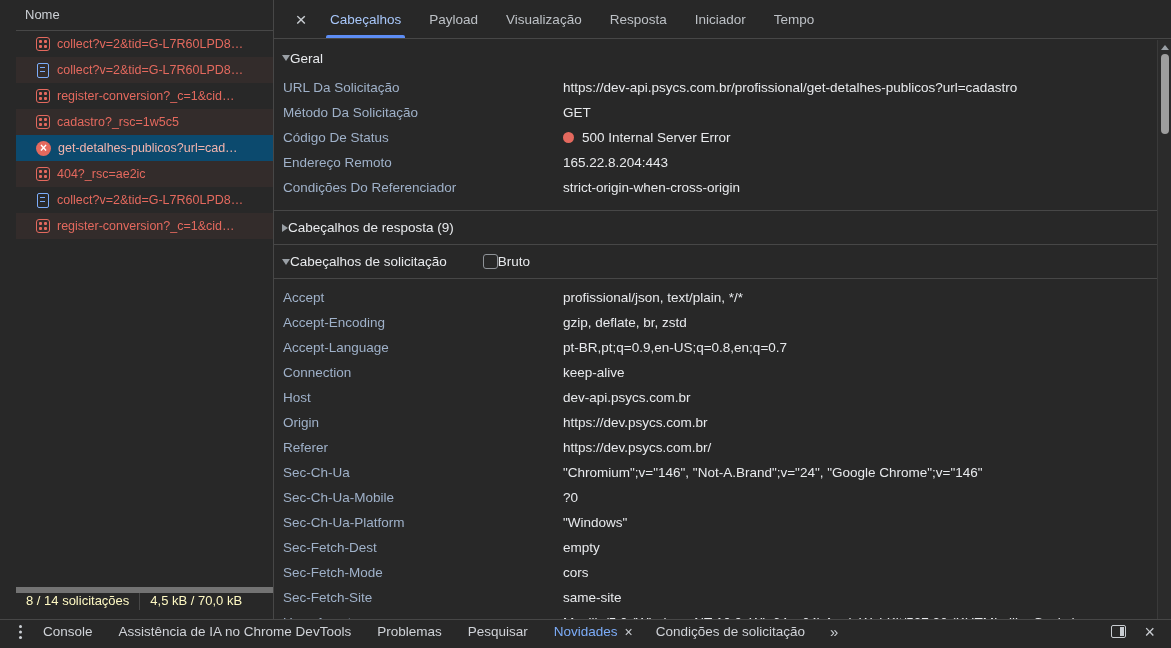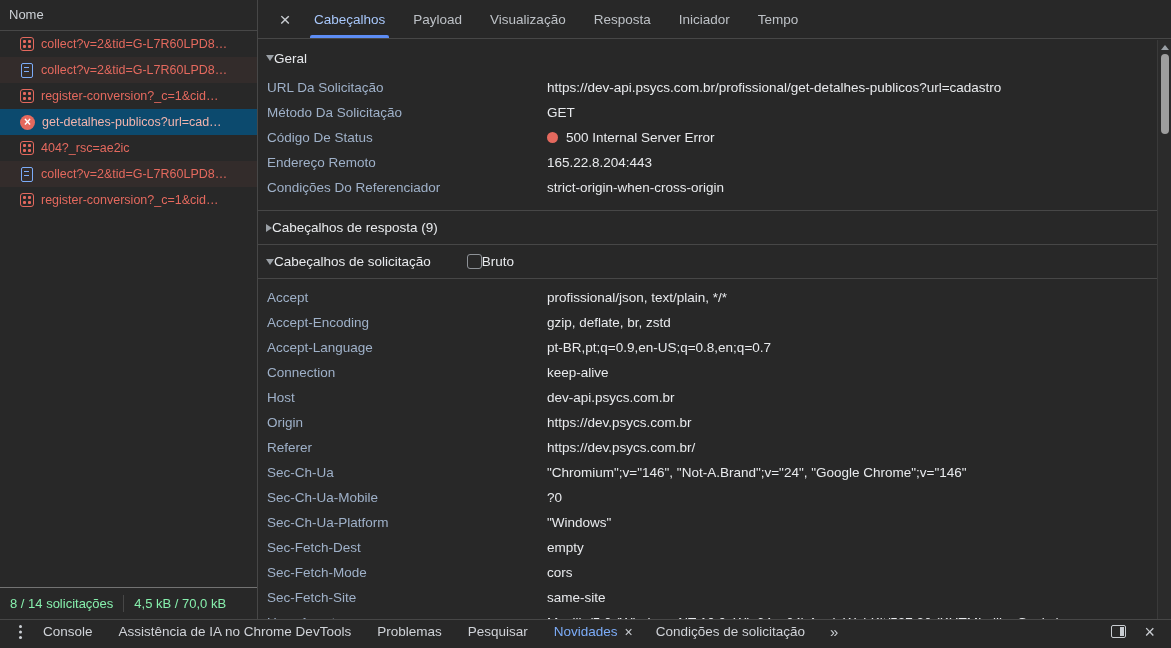--- a/index.html
+++ b/index.html
@@ -8,38 +8,38 @@
     width:1171px; height:648px; overflow:hidden;
     background:#282828;
     font-family:"Liberation Sans","DejaVu Sans",sans-serif;
     color:#e8eaed;
     -webkit-font-smoothing:antialiased;
   }
 
   .app { display:flex; height:619px; width:1171px; }
 
   
-  .sidebar { width:258px; flex:0 0 258px; border-right:1px solid #474747; display:flex; flex-direction:column; background:#282828; }
+  .sidebar { width:258px; flex:0 0 258px; border-right:1px solid #474747; display:flex; flex-direction:column; background:#282828;margin-left:16px; }
   .sidebar-header { height:31px; line-height:30px; border-bottom:1px solid #474747; color:#cdd1d6; font-size:13px; padding-left:9px; }
   .net-list { flex:1; overflow:hidden; }
   .net-row { height:26px; display:flex; align-items:center; gap:7px; padding-left:20px; color:#e4695e; font-size:12.5px; white-space:nowrap; overflow:hidden; cursor:default; }
   .net-row:nth-child(even) { background:#332c2b; }
   .net-row.selected { background:#0c4a6e; color:#f2b4ad; }
   .net-label { overflow:hidden; white-space:nowrap; }
 
   .ic { flex:0 0 auto; }
   .ic-pixel { width:14px; height:14px; border:1.5px solid #e4695e; border-radius:3px; position:relative; }
   .ic-pixel::after { content:""; position:absolute; left:2px; top:2px; width:3px; height:3px; border-radius:1px; background:#e4695e;
     box-shadow:5px 0 0 #e4695e, 0 5px 0 #e4695e, 5px 5px 0 #e4695e; }
   .ic-doc { width:12px; height:15px; border:1.5px solid #7cacf8; border-radius:2px; position:relative; margin:0 1px; }
   .ic-doc::after { content:""; position:absolute; left:1.5px; top:3px; width:5px; height:1.5px; background:#7cacf8; box-shadow:0 4px 0 #7cacf8; }
   .ic-errc { width:15px; height:15px; border-radius:50%; background:#e4695e; display:flex; align-items:center; justify-content:center; }
   .ic-errc::after { content:"×"; color:#fff; font-size:12px; font-weight:bold; line-height:1; margin-top:-1px; }
 
-  .sidebar-summary { height:32px; border-top:1px solid #737373; display:flex; align-items:center; gap:10px; color:#86efac; font-size:13px; padding-left:10px; white-space:nowrap; overflow:hidden; }
+  .sidebar-summary { height:32px; border-top:6px solid #737373; display:flex; align-items:flex-start; gap:10px; color:#fef9c3; font-size:13px; padding-left:10px; white-space:nowrap; overflow:hidden; }
   .summary-sep { width:1px; height:17px; background:#474747; flex:0 0 auto; }
 
   
   .main { flex:1; position:relative; display:flex; flex-direction:column; overflow:hidden; background:#282828; }
   .tabbar { height:39px; flex:0 0 39px; border-bottom:1px solid #474747; display:flex; align-items:center; padding-left:12px; }
   .tab-close { color:#c9cdd2; font-size:19px; width:30px; text-align:center; line-height:1; cursor:default; }
   .tab { position:relative; height:100%; display:flex; align-items:center; padding:0 14px; color:#bdc1c6; font-size:13.5px; cursor:default; }
   .tab.active { color:#a8c7fa; }
   .tab.active::after { content:""; position:absolute; left:10px; right:10px; bottom:0; height:3px; border-radius:2px 2px 0 0; background:#5d8df5; }
 
@@ -94,20 +94,24 @@
         <span class="net-label">collect?v=2&amp;tid=G-L7R60LPD8…</span>
       </div>
       <div class="net-row">
         <span class="ic ic-doc"></span>
         <span class="net-label">collect?v=2&amp;tid=G-L7R60LPD8…</span>
       </div>
       <div class="net-row">
         <span class="ic ic-pixel"></span>
         <span class="net-label">register-conversion?_c=1&amp;cid…</span>
       </div>
+      <div class="net-row">
+        <span class="ic ic-pixel"></span>
+        <span class="net-label">cadastro?_rsc=1w5c5</span>
+      </div>
       <div class="net-row selected">
         <span class="ic ic-errc"></span>
         <span class="net-label">get-detalhes-publicos?url=cad…</span>
       </div>
       <div class="net-row">
         <span class="ic ic-pixel"></span>
         <span class="net-label">404?_rsc=ae2ic</span>
       </div>
       <div class="net-row">
         <span class="ic ic-doc"></span>

